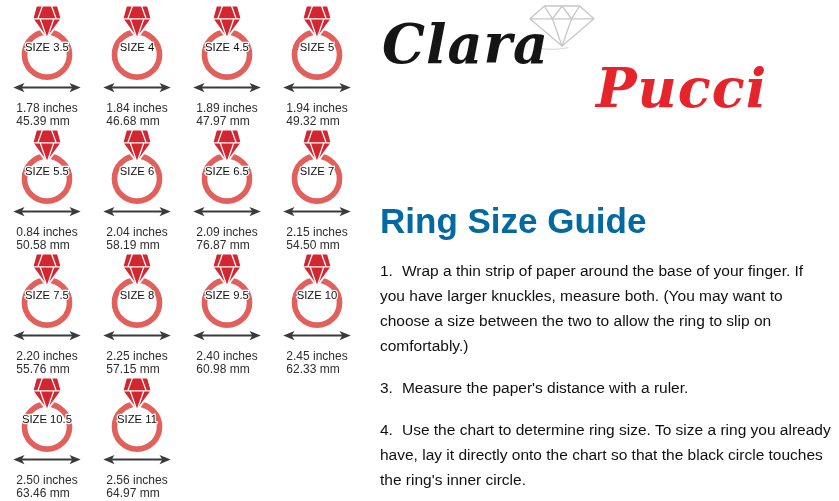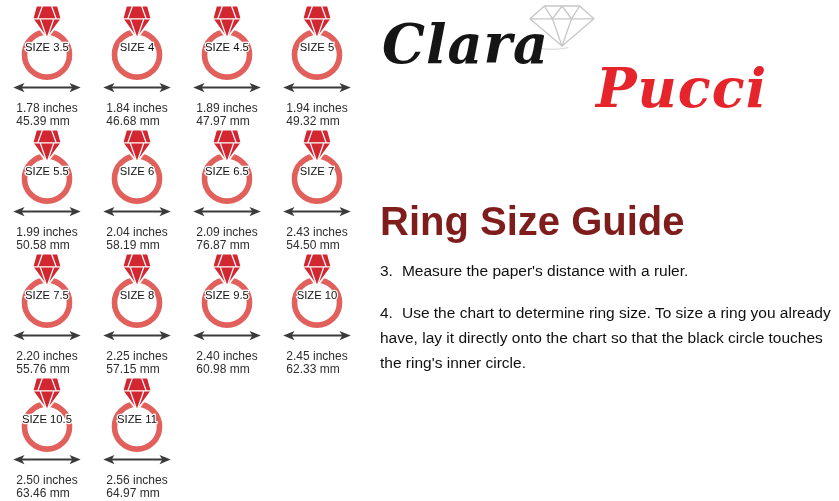--- a/index.html
+++ b/index.html
@@ -29,22 +29,22 @@
   .brand-first{position:absolute;left:2px;top:12px;
       font-family:"DejaVu Serif",serif;font-style:italic;font-weight:700;
       font-size:54px;letter-spacing:1px;color:var(--logo_black,#151515);}
   .brand-second{position:absolute;left:216px;top:20px;
       font-family:"DejaVu Serif",serif;font-style:italic;font-weight:700;
       font-size:54px;letter-spacing:1px;color:var(--brand_red,#e6242c);margin-top:36px;}
   .logo-diamond{position:absolute;left:142px;top:0;width:80px;height:52px;}
   .logo-diamond path{fill:none;stroke:var(--logo_gray,#c6c6c6);stroke-width:1.6;stroke-linejoin:round;}
   .logo-diamond .shine{stroke:#dcdcdc;}
 
-  .guide-title{margin:100px 0 0 0;font-size:40px;font-weight:700;
-               letter-spacing:0;color:#7f1d1d;line-height:42px;}
+  .guide-title{margin:100px 0 0 0;font-size:35px;font-weight:700;
+               letter-spacing:0;color:#0369a1;line-height:42px;}
   .steps{margin-top:16px;width:452px;}
   .step{margin:0 0 17px 0;font-size:15.5px;line-height:25px;color:#101010;}
   .step-num{margin-right:9px;}
 </style>
 </head>
 <body>
 
 <div class="chart" id="grid">
   <div class="cell">
     <svg class="ring-svg" viewBox="0 0 86 112">
@@ -134,21 +134,21 @@
         <path class="facets" d="M25,18.5 H61 M37.5,2 L31.5,18.5 M48.5,2 L54.5,18.5 M34.5,18.5 L43,43 M51.5,18.5 L43,43"></path>
       </g>
       <text class="size-label" x="43" y="58">SIZE 5.5</text>
       <g class="arrow">
         <line x1="7" y1="104" x2="79" y2="104"></line>
         <polygon points="1,104 15,98.2 11.5,104 15,109.8"></polygon>
         <polygon points="85,104 71,98.2 74.5,104 71,109.8"></polygon>
       </g>
     </svg>
     <div class="meas">
-      <div>1.99 inches</div>
+      <div>0.84 inches</div>
       <div>50.58 mm</div>
     </div>
   </div>
 
   <div class="cell">
     <svg class="ring-svg" viewBox="0 0 86 112">
       <circle class="band" cx="43" cy="63" r="28"></circle>
       <g>
         <path class="gem" d="M29.5,2 L56.5,2 L61,18.5 L43,43 L25,18.5 Z"></path>
         <path class="facets" d="M25,18.5 H61 M37.5,2 L31.5,18.5 M48.5,2 L54.5,18.5 M34.5,18.5 L43,43 M51.5,18.5 L43,43"></path>
@@ -194,21 +194,21 @@
         <path class="facets" d="M25,18.5 H61 M37.5,2 L31.5,18.5 M48.5,2 L54.5,18.5 M34.5,18.5 L43,43 M51.5,18.5 L43,43"></path>
       </g>
       <text class="size-label" x="43" y="58">SIZE 7</text>
       <g class="arrow">
         <line x1="7" y1="104" x2="79" y2="104"></line>
         <polygon points="1,104 15,98.2 11.5,104 15,109.8"></polygon>
         <polygon points="85,104 71,98.2 74.5,104 71,109.8"></polygon>
       </g>
     </svg>
     <div class="meas">
-      <div>2.43 inches</div>
+      <div>2.15 inches</div>
       <div>54.50 mm</div>
     </div>
   </div>
 
   <div class="cell">
     <svg class="ring-svg" viewBox="0 0 86 112">
       <circle class="band" cx="43" cy="63" r="28"></circle>
       <g>
         <path class="gem" d="M29.5,2 L56.5,2 L61,18.5 L43,43 L25,18.5 Z"></path>
         <path class="facets" d="M25,18.5 H61 M37.5,2 L31.5,18.5 M48.5,2 L54.5,18.5 M34.5,18.5 L43,43 M51.5,18.5 L43,43"></path>
@@ -336,16 +336,17 @@
       <path d="M10,22 H90 M28,6 L38,22 M50,6 L38,22 M50,6 L62,22 M72,6 L62,22 M38,22 L50,56 M62,22 L50,56"></path>
       <path class="shine" d="M16,57 Q36,63 58,58"></path>
     </svg>
     <span class="brand-first">Clara</span>
     <span class="brand-second">Pucci</span>
   </div>
 
   <h1 class="guide-title">Ring Size Guide</h1>
 
   <div class="steps">
+    <p class="step"><span class="step-num">1.</span><span class="step-text">Wrap a thin strip of paper around the base of your finger. If you have larger knuckles, measure both. (You may want to choose a size between the two to allow the ring to slip on comfortably.)</span></p>
     <p class="step"><span class="step-num">3.</span><span class="step-text">Measure the paper's distance with a ruler.</span></p>
     <p class="step"><span class="step-num">4.</span><span class="step-text">Use the chart to determine ring size. To size a ring you already have, lay it directly onto the chart so that the black circle touches the ring's inner circle.</span></p>
   </div>
 </div>
 
 </body></html>

